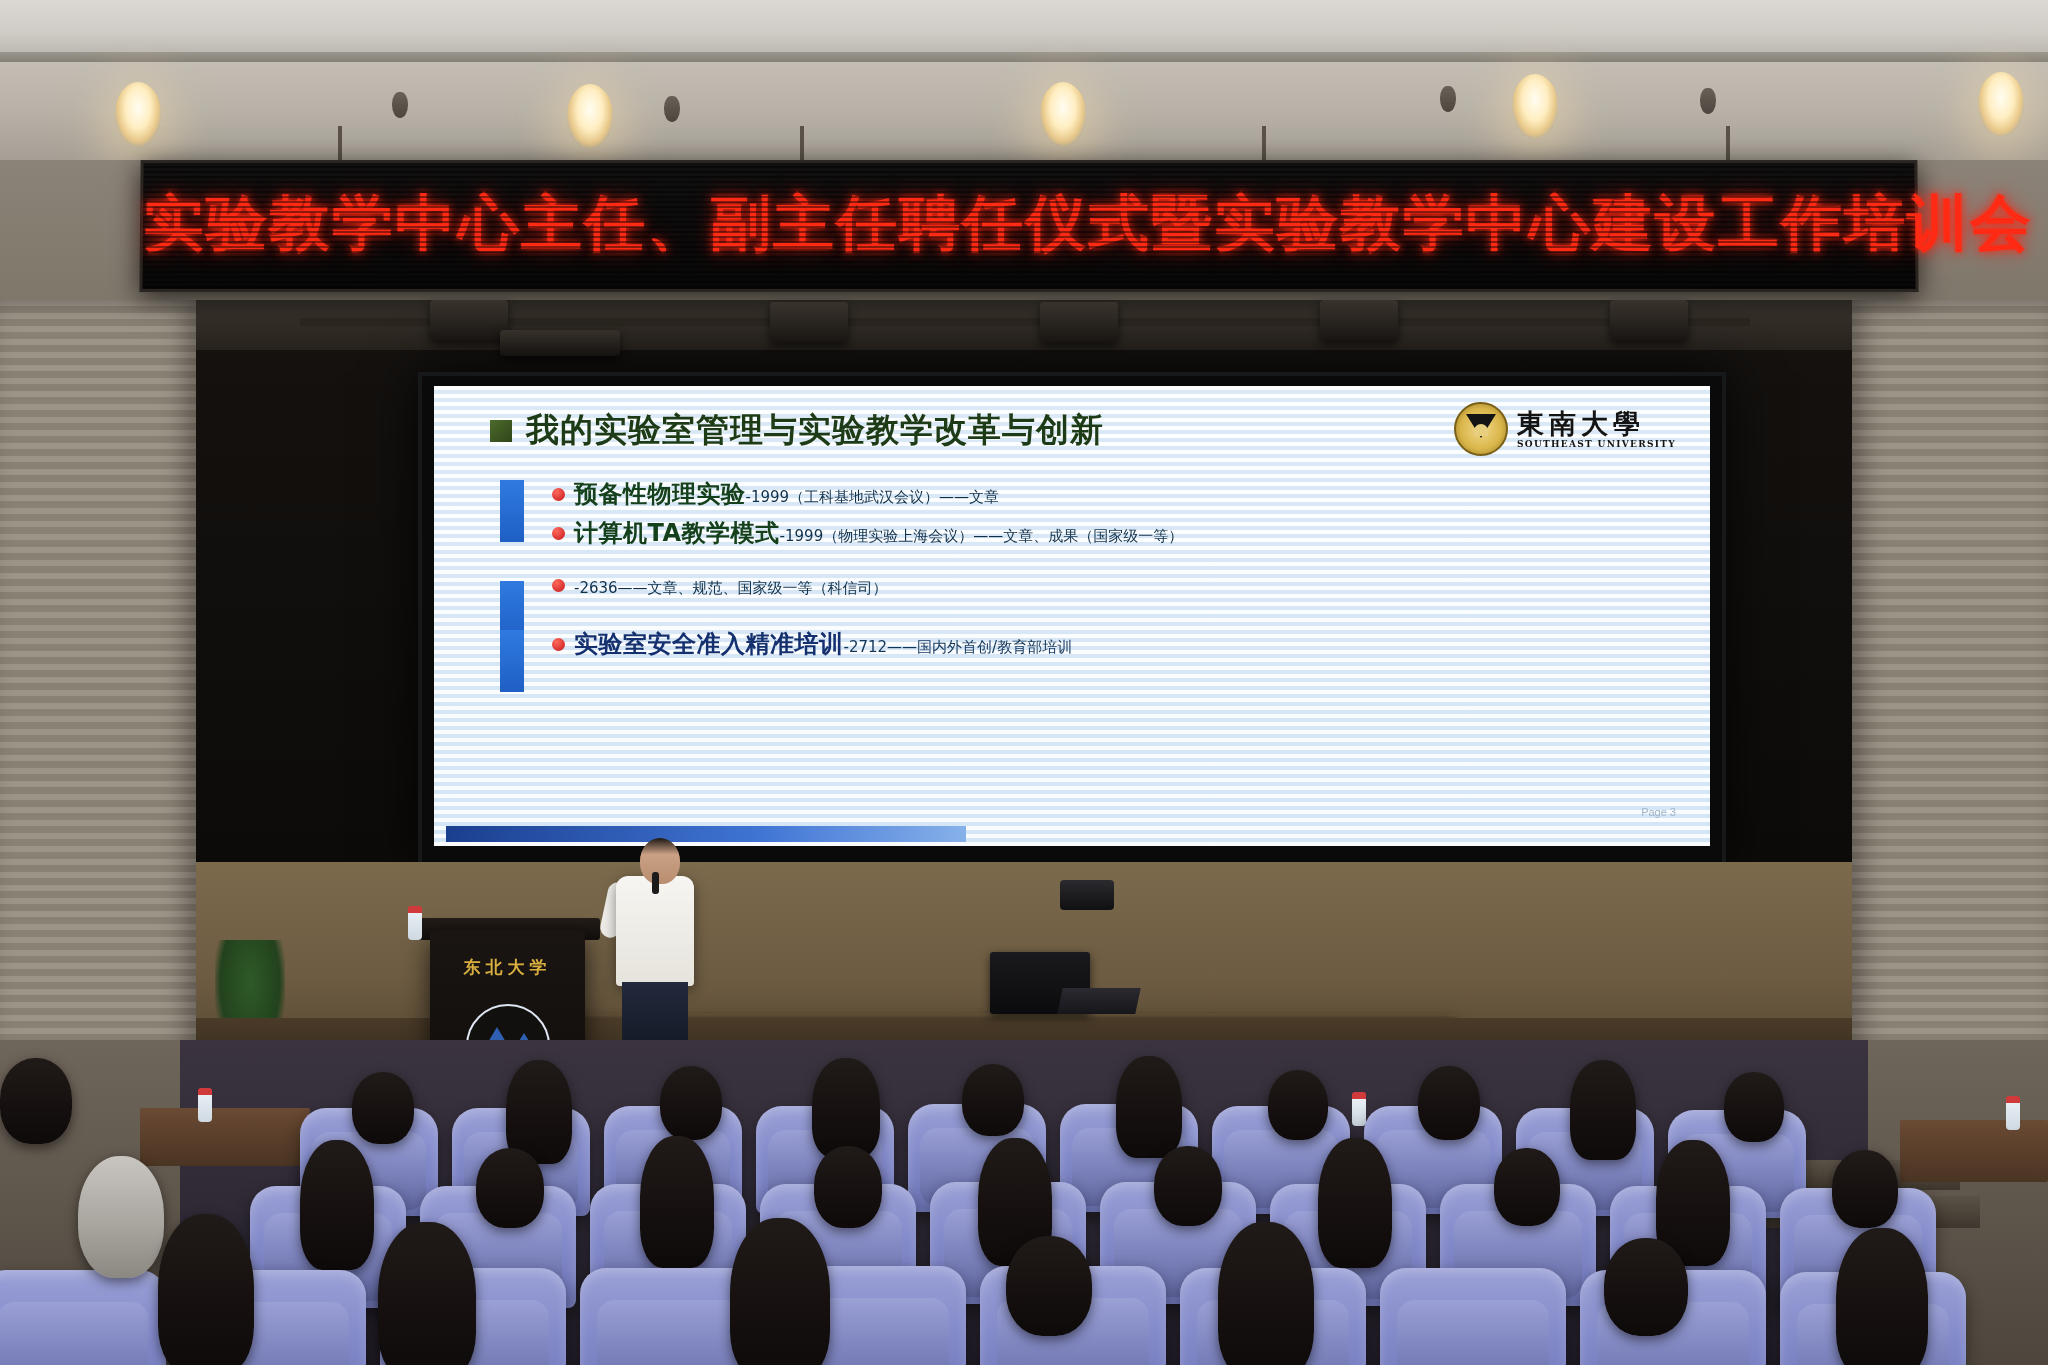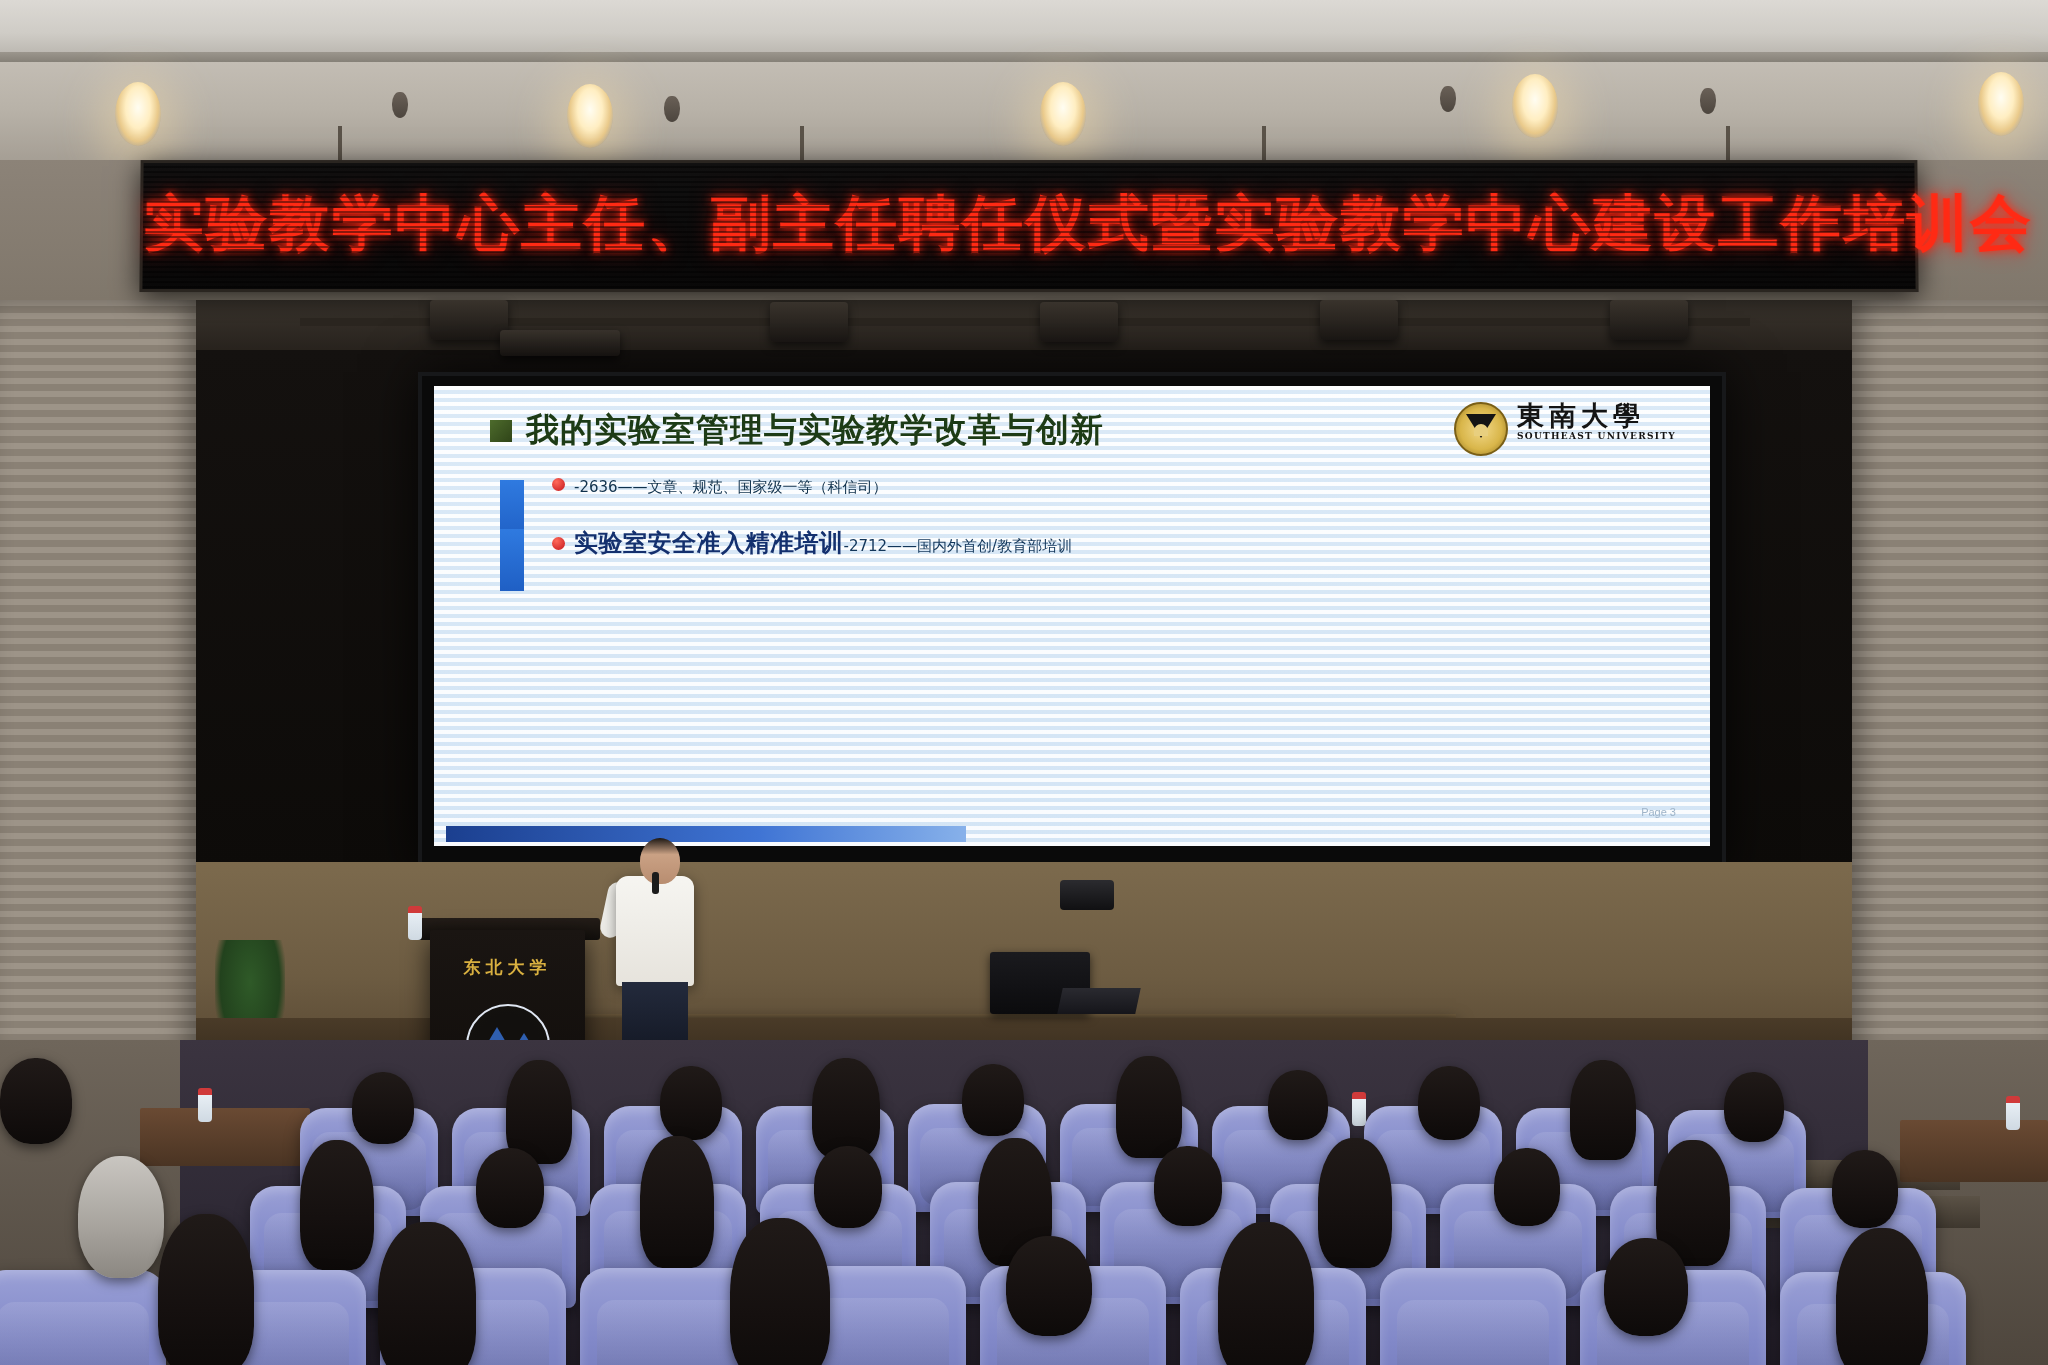--- a/index.html
+++ b/index.html
@@ -68,21 +68,21 @@
     pointer-events:none;}
   .slide-footer-bar{position:absolute;left:12px;bottom:4px;width:520px;height:16px;
     background:linear-gradient(90deg,#1b3f8f,#3f74d4 60%,#87b1ea);}
 
   .slide-title{position:absolute;left:56px;top:22px;display:flex;align-items:center;gap:14px;z-index:3;}
   .title-square{width:22px;height:22px;background:linear-gradient(135deg,#4d6b2c,#2f4418);}
   .title-text{font-family:"DejaVu Sans","Liberation Sans",sans-serif;
     font-size:33px;font-weight:700;color:#1d3b16;letter-spacing:1px;
     text-shadow:0 1px 0 rgba(255,255,255,.7);}
 
-  .su-logo{position:absolute;right:34px;top:16px;display:flex;align-items:flex-start;gap:9px;z-index:3;}
+  .su-logo{position:absolute;right:34px;top:16px;display:flex;align-items:center;gap:9px;z-index:3;}
   .su-crest{width:50px;height:50px;border-radius:50%;
     background:radial-gradient(circle at 50% 50%,#f2d98a 0%,#d9b64a 58%,#8a6d1c 100%);
     border:2px solid #7a5f16;position:relative;display:flex;align-items:center;justify-content:center;}
   .su-crest .tri{width:0;height:0;border-left:15px solid transparent;border-right:15px solid transparent;
     border-top:24px solid #141414;position:absolute;top:10px;}
   .su-crest .dome{position:absolute;top:20px;width:14px;height:12px;border-radius:7px 7px 0 0;background:#e8cf7f;}
   .su-name{display:flex;flex-direction:column;line-height:1;}
   .su-cn{font-family:"DejaVu Serif","Liberation Serif",serif;font-size:27px;font-weight:700;
     color:#141414;letter-spacing:5px;}
   .su-en{font-family:"DejaVu Serif","Liberation Serif",serif;font-size:9px;font-weight:700;
@@ -246,20 +246,34 @@
           <span class="dome" data-interactable="false"></span>
         </span>
         <span class="su-name" data-interactable="false">
           <span class="su-cn" data-interactable="false">東南大學</span>
           <span class="su-en" data-interactable="false">SOUTHEAST UNIVERSITY</span>
         </span>
       </div>
 
       <div class="groups" data-interactable="false">
 
+        <div class="group g1" data-interactable="false">
+          <span class="group-bar" data-interactable="false"></span>
+          <div class="bullet-line" data-interactable="false">
+            <span class="dot" data-interactable="false"></span>
+            <span class="lead" data-interactable="false">预备性物理实验</span>
+            <span class="tail" data-interactable="false">-1999（工科基地武汉会议）——文章</span>
+          </div>
+          <div class="bullet-line" data-interactable="false">
+            <span class="dot" data-interactable="false"></span>
+            <span class="lead" data-interactable="false">计算机TA教学模式</span>
+            <span class="tail" data-interactable="false">-1999（物理实验上海会议）——文章、</span>
+            <span class="tail hl" data-interactable="false">成果（国家级一等）</span>
+          </div>
+        </div>
 
         <div class="group g2" data-interactable="false">
           <span class="group-bar" data-interactable="false"></span>
           <div class="bullet-line" data-interactable="false">
             <span class="dot" data-interactable="false"></span>
             <span class="tail" data-interactable="false">-2636——文章、规范、</span>
             <span class="tail hl" data-interactable="false">国家级一等</span>
             <span class="tail" data-interactable="false">（科信司）</span>
           </div>
         </div>

